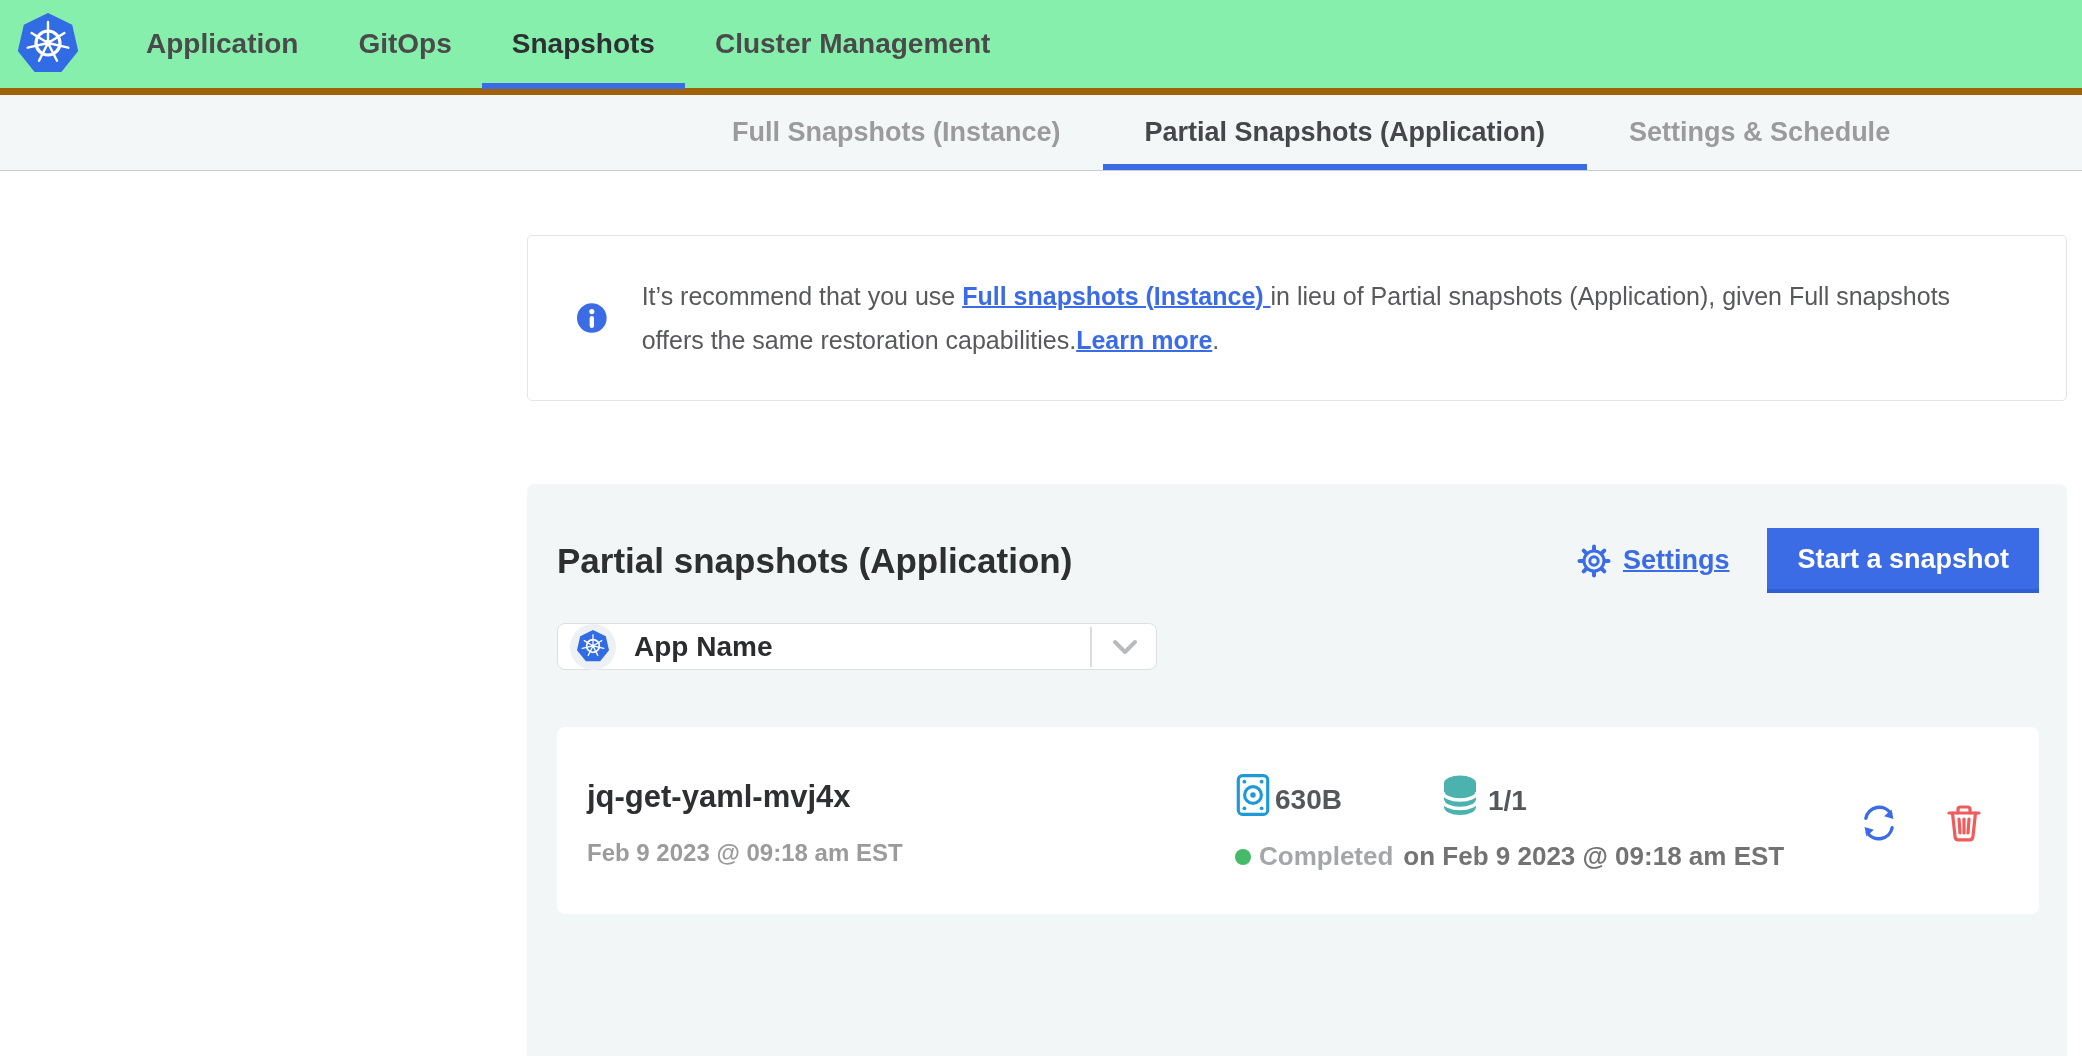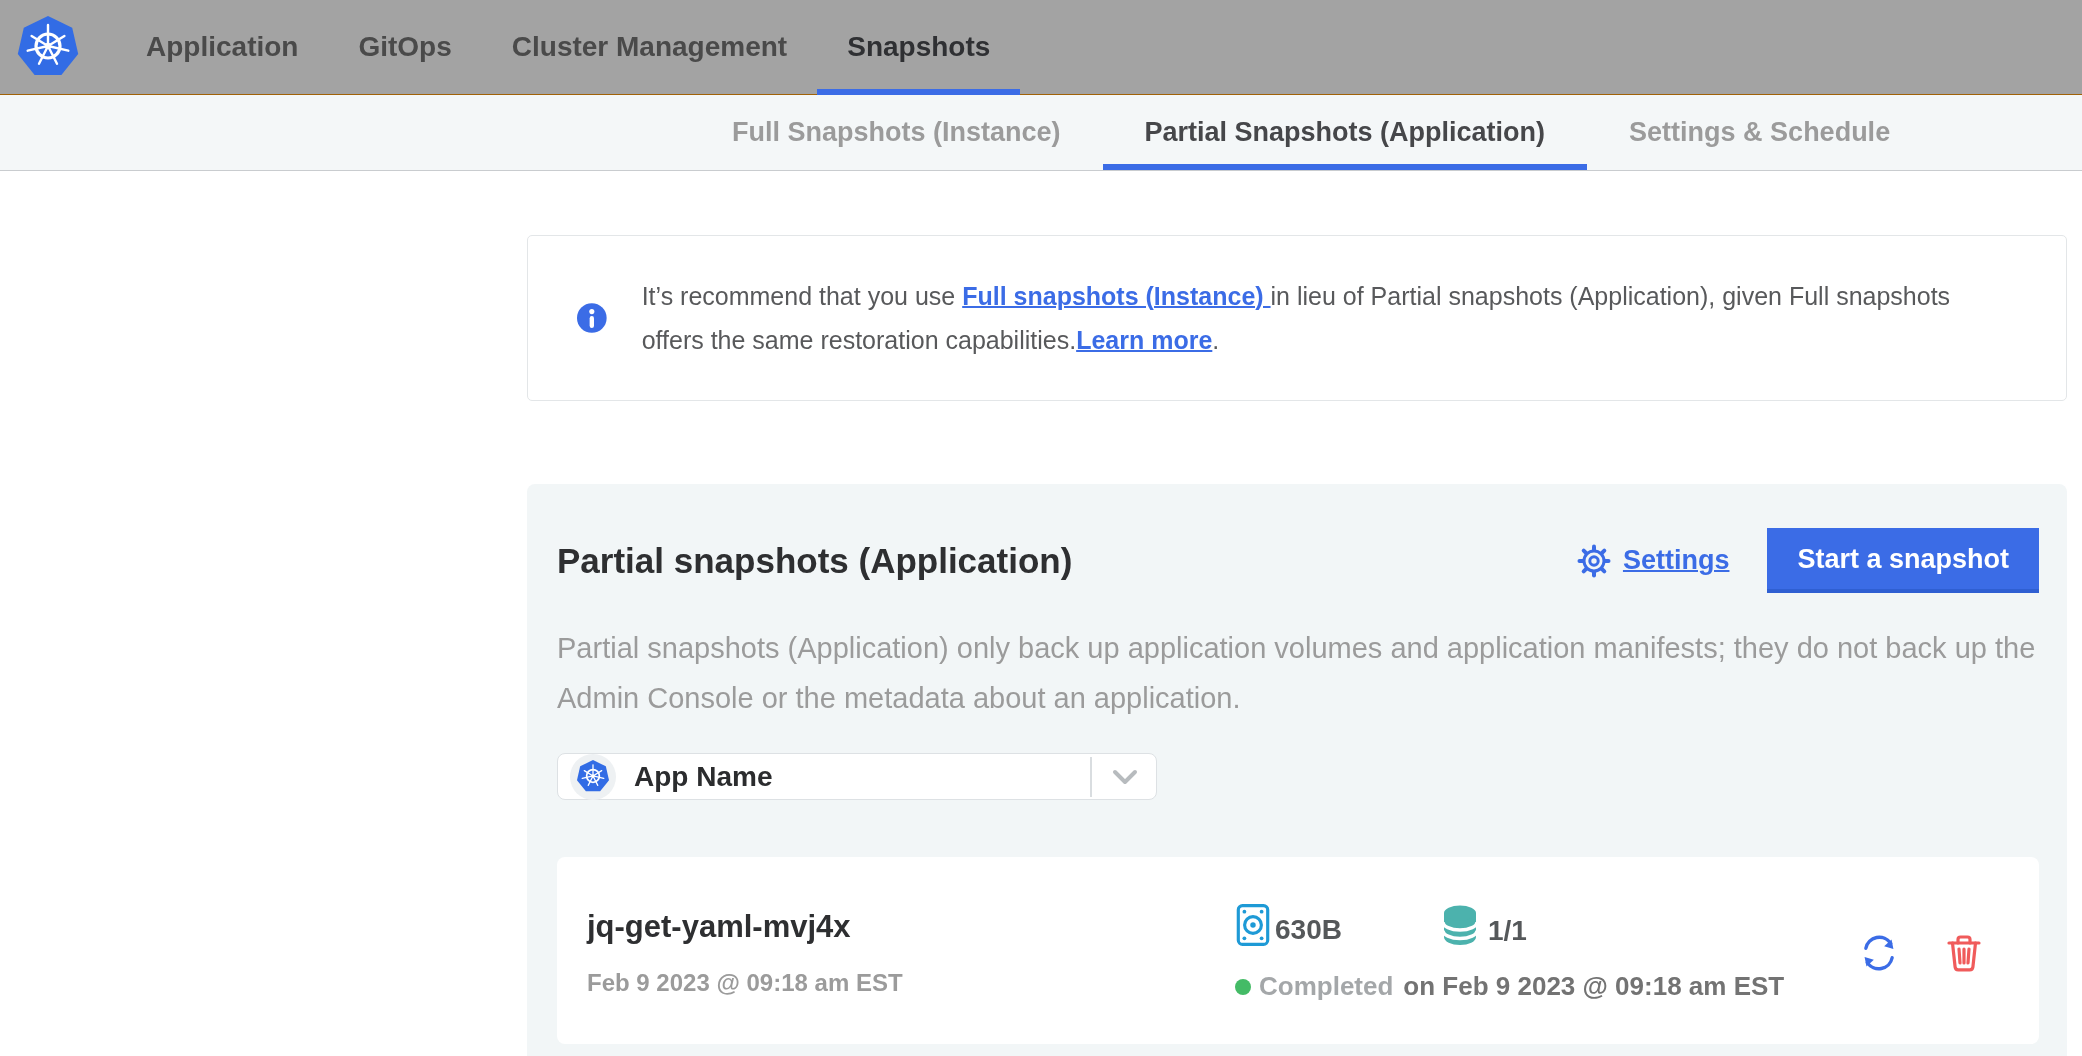--- a/index.html
+++ b/index.html
@@ -1,20 +1,20 @@
 <!DOCTYPE html>
 <html><head>
 <meta charset="utf-8">
 <style>
   * { margin:0; padding:0; box-sizing:border-box; }
   html,body { width:2082px; height:1056px; background:#ffffff;
     font-family:"Liberation Sans", sans-serif; overflow:hidden; }
 
   
-  .topnav { height:95px; display:flex; align-items:center; border-bottom:1px solid #a16207; background:#a3a3a3; }
+  .topnav { height:95px; display:flex; align-items:center; border-bottom:7px solid #a16207; background:#86efac; }
   .logo { margin-left:16px; width:64px; height:66px; flex:none; }
   .topnav-items { display:flex; height:100%; margin-left:36px; }
   .topnav-item { display:flex; align-items:center; padding:0 30px; font-size:28px; font-weight:700;
     color:#4a4a4a; position:relative; cursor:pointer; white-space:nowrap; }
   .topnav-item.active { color:#2f3033; }
   .topnav-item.active::after { content:''; position:absolute; left:0; right:0; bottom:-1px; height:6px; background:#3b6ce6; }
 
   
   .subnav { height:76px; background:#f4f7f8; border-bottom:1px solid #c9cccf; display:flex; padding-left:690px; }
   .subnav-item { display:flex; align-items:center; padding:0 42px; font-size:27px; font-weight:700;
@@ -84,25 +84,25 @@
       <line x1="32" y1="32" x2="48.4" y2="21.9"></line>
     </g>
   </svg>
   <div class="topnav-items">
     <div class="topnav-item">
         <span>Application</span>
       </div>
     <div class="topnav-item">
         <span>GitOps</span>
       </div>
+    <div class="topnav-item active">
+        <span>Snapshots</span>
+      </div>
     <div class="topnav-item">
         <span>Cluster Management</span>
-      </div>
-    <div class="topnav-item active">
-        <span>Snapshots</span>
       </div>
   </div>
 </div>
 
 <div class="subnav">
   <div class="subnav-item">
       <span>Full Snapshots (Instance)</span>
     </div>
   <div class="subnav-item active">
       <span>Partial Snapshots (Application)</span>
@@ -141,21 +141,20 @@
               <line x1="6.7" y1="27.3" x2="9.2" y2="24.8"></line>
               <line x1="24.8" y1="9.2" x2="27.3" y2="6.7"></line>
             </g>
           </g>
         </svg>
         <span>Settings</span>
       </div>
       <button class="start-btn">Start a snapshot</button>
     </div>
 
-    <p class="panel-desc">Partial snapshots (Application) only back up application volumes and application manifests; they do not back up the Admin Console or the metadata about an application.</p>
 
     <div class="app-selector">
       <span class="k8s-badge">
         <svg width="34" height="35" viewBox="0 0 64 66">
           <polygon points="32,2 7.8,13.7 1.8,39.9 18.6,60.9 45.4,60.9 62.2,39.9 56.2,13.7" fill="#326ce5"></polygon>
           <circle cx="32" cy="32" r="12" fill="none" stroke="#ffffff" stroke-width="3.2"></circle>
           <circle cx="32" cy="32" r="3.2" fill="#ffffff"></circle>
           <g stroke="#ffffff" stroke-width="2.4" stroke-linecap="round">
             <line x1="32" y1="32" x2="32" y2="11"></line>
             <line x1="32" y1="32" x2="15.6" y2="21.9"></line>

